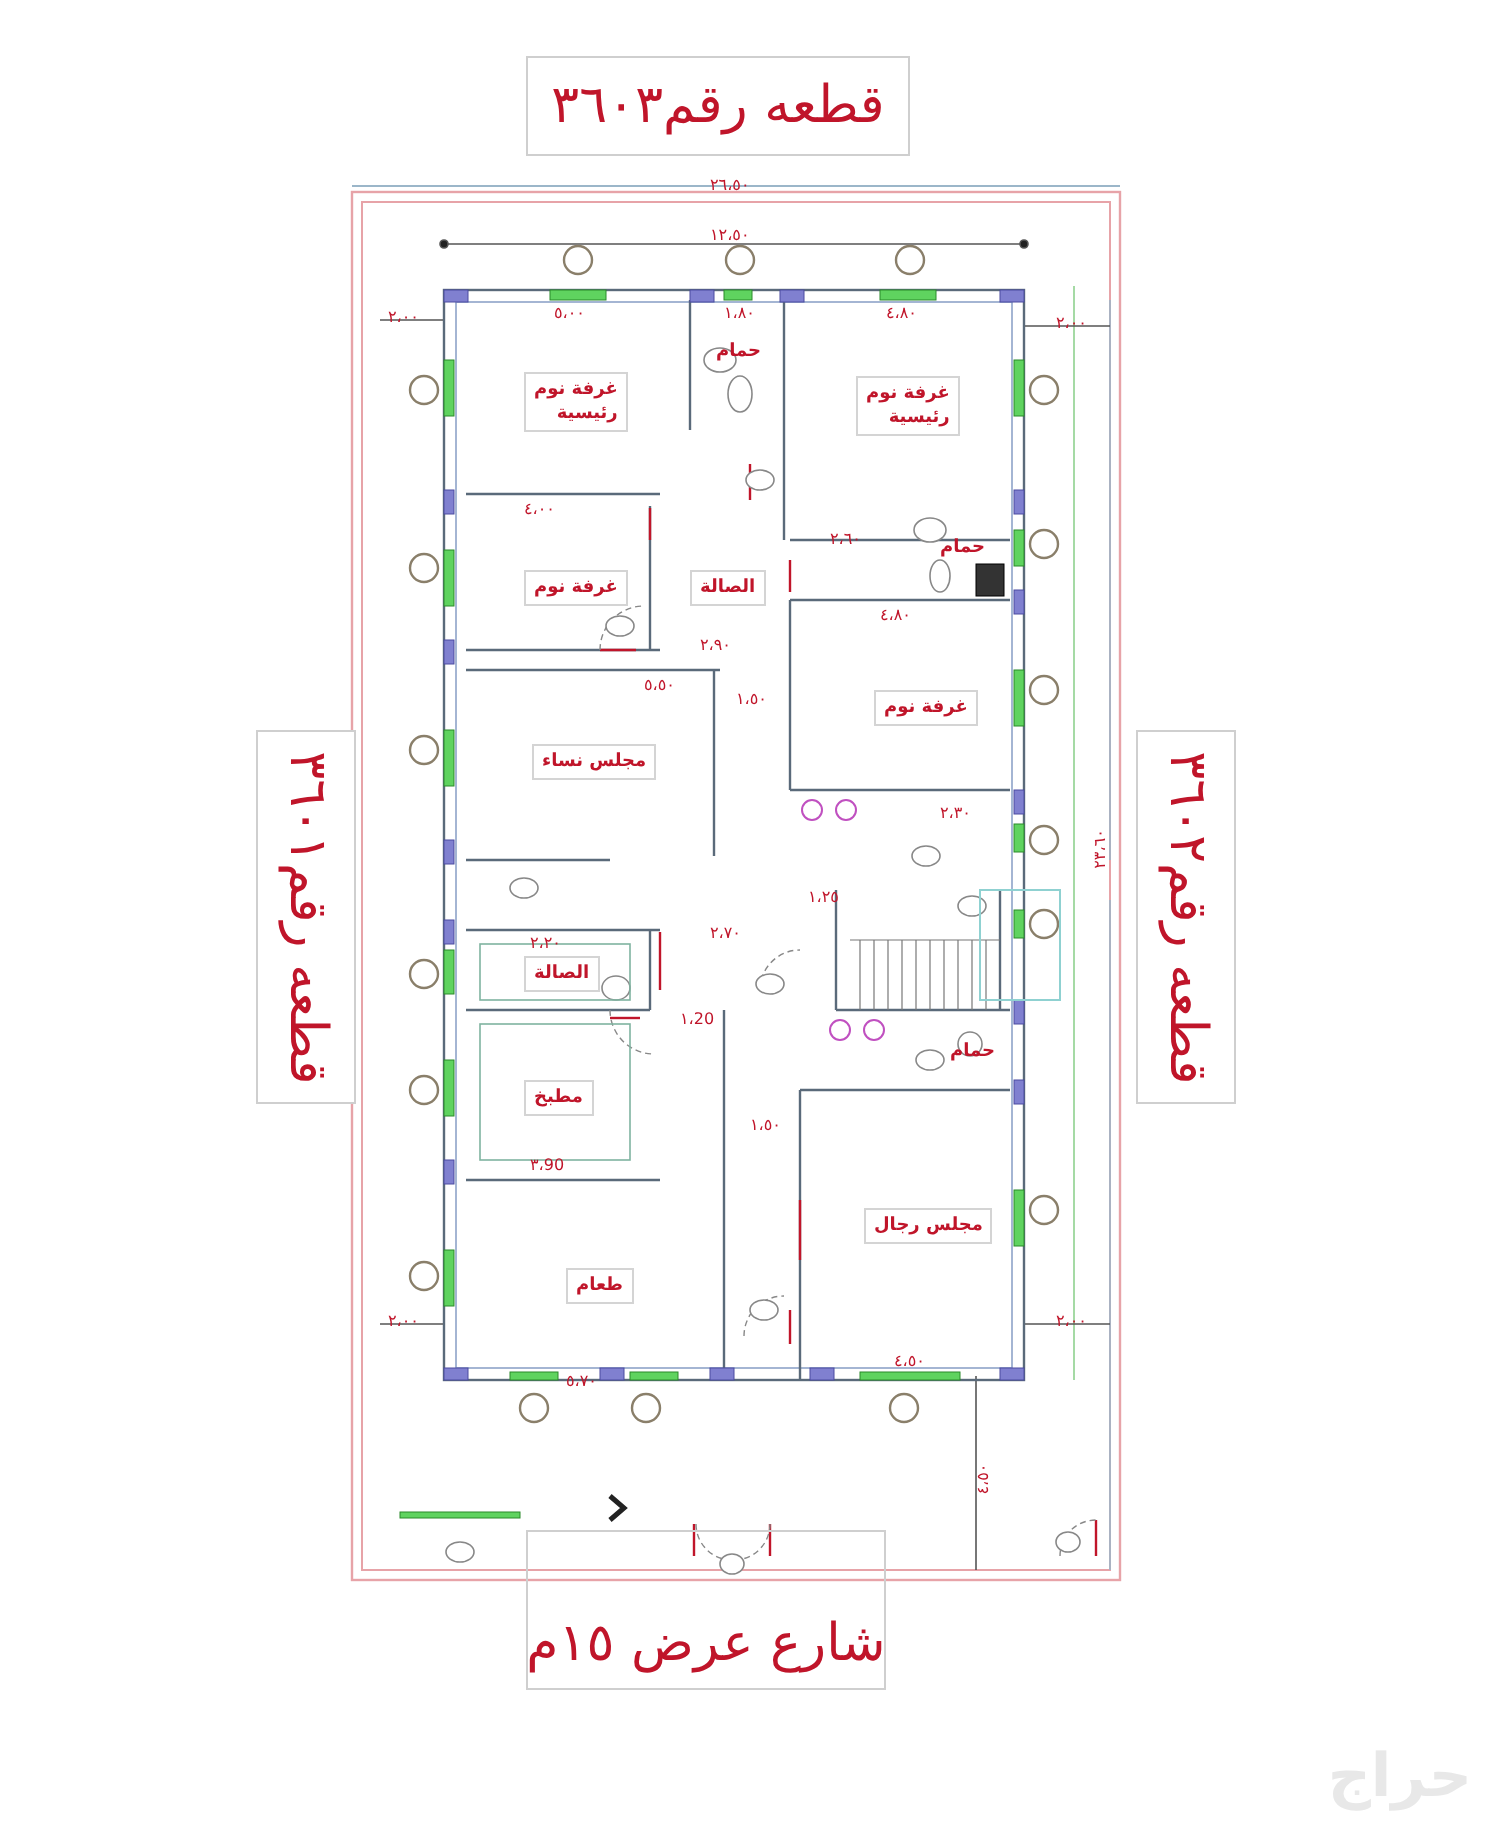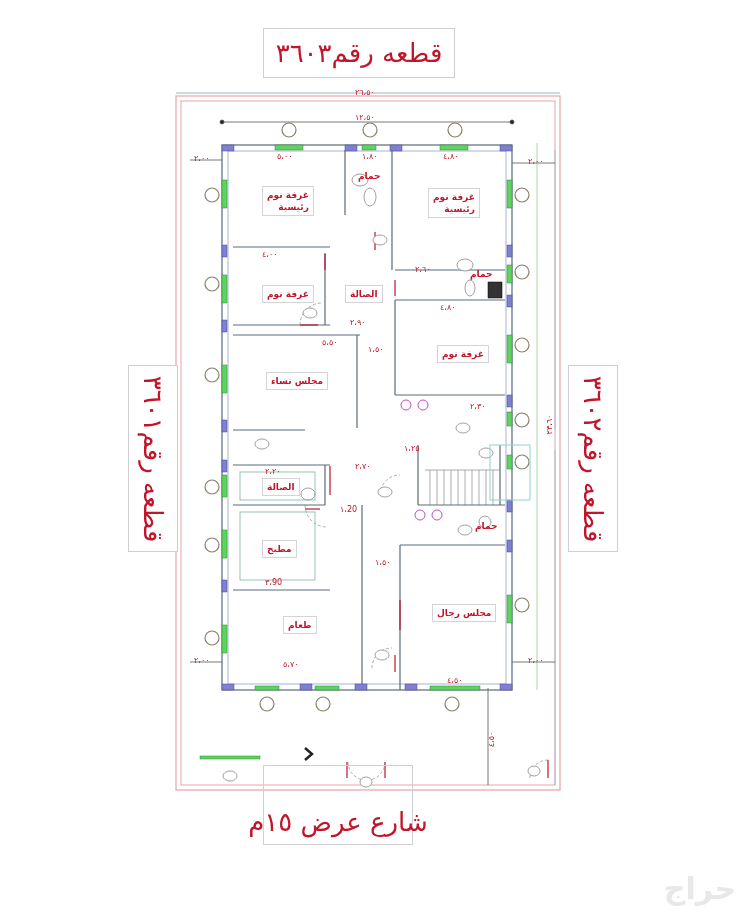--- a/index.html
+++ b/index.html
@@ -1,20 +1,20 @@
 <!DOCTYPE html>
 <html><head>
 <meta charset="utf-8">
 <style>
   html,body{margin:0;padding:0;background:#ffffff;}
   body{width:750px;height:916px;position:relative;overflow:hidden;font-family:"DejaVu Sans",sans-serif;}
   #plan{position:absolute;left:0;top:0;width:750px;height:916px;}
   .lbl{position:absolute;background:#fff;border:1px solid #cfcfcf;color:#c0152a;font-family:"DejaVu Sans",sans-serif;display:flex;align-items:center;justify-content:center;white-space:nowrap;}
   .lbl-top{left:263px;top:28px;width:190px;height:48px;font-size:26px;}
-  .lbl-bottom{left:263px;top:765px;width:150px;height:80px;font-size:26px;padding-top:33px;box-sizing:border-box;background:transparent;}
+  .lbl-bottom{left:263px;top:765px;width:180px;height:80px;font-size:26px;padding-top:33px;box-sizing:border-box;background:transparent;}
   .lbl-left{left:128px;top:365px;width:48px;height:185px;}
   .lbl-right{left:568px;top:365px;width:48px;height:185px;}
   .vtext-r{transform:rotate(90deg);font-size:26px;white-space:nowrap;}
   .room{position:absolute;background:#fff;border:1px solid #d4d4d4;color:#c0152a;font-size:9px;font-weight:bold;text-align:right;line-height:12px;padding:2px 4px;white-space:nowrap;}
   .dim{position:absolute;color:#c0152a;font-size:8px;white-space:nowrap;}
   .watermark{position:absolute;right:14px;bottom:10px;color:#e8e8e8;font-size:30px;font-weight:bold;}
 </style>
 </head>
 <body>
 
@@ -246,21 +246,21 @@
 </div>
 <div class="room" style="left:266px;top:372px;">
   <div>مجلس نساء</div>
 </div>
 <div class="room" style="left:262px;top:478px;">
   <div>الصالة</div>
 </div>
 <div class="room" style="left:262px;top:540px;">
   <div>مطبخ</div>
 </div>
-<div class="room" style="left:283px;top:616px;">
+<div class="room" style="left:283px;top:634px;">
   <div>طعام</div>
 </div>
 <div class="room" style="left:432px;top:604px;">
   <div>مجلس رجال</div>
 </div>
 <div class="room" style="left:475px;top:520px;border:none;background:transparent;padding:0;">
   <div>حمام</div>
 </div>
 
 <span class="dim" style="left:355px;top:88px;">٢٦،٥٠</span>
@@ -279,17 +279,17 @@
 <span class="dim" style="left:415px;top:265px;">٢،٦٠</span>
 <span class="dim" style="left:282px;top:338px;padding-left:40px;">٥،٥٠</span>
 <span class="dim" style="left:368px;top:345px;">١،٥٠</span>
 <span class="dim" style="left:440px;top:303px;">٤،٨٠</span>
 <span class="dim" style="left:265px;top:467px;">٢،٢٠</span>
 <span class="dim" style="left:404px;top:428px;margin-top:16px;">١،٢٥</span>
 <span class="dim" style="left:355px;top:462px;">٢،٧٠</span>
 <span class="dim" style="left:340px;top:505px;">١،20</span>
 <span class="dim" style="left:265px;top:578px;">٣،90</span>
 <span class="dim" style="left:375px;top:558px;">١،٥٠</span>
-<span class="dim" style="left:283px;top:660px;">٥،٧٠</span>
+<span class="dim" style="left:283px;top:686px;">٥،٧٠</span>
 <span class="dim" style="left:447px;top:676px;">٤،٥٠</span>
 <span class="dim" style="left:470px;top:402px;">٢،٣٠</span>
 
 <span class="watermark">حراج</span>
 
 </body></html>

